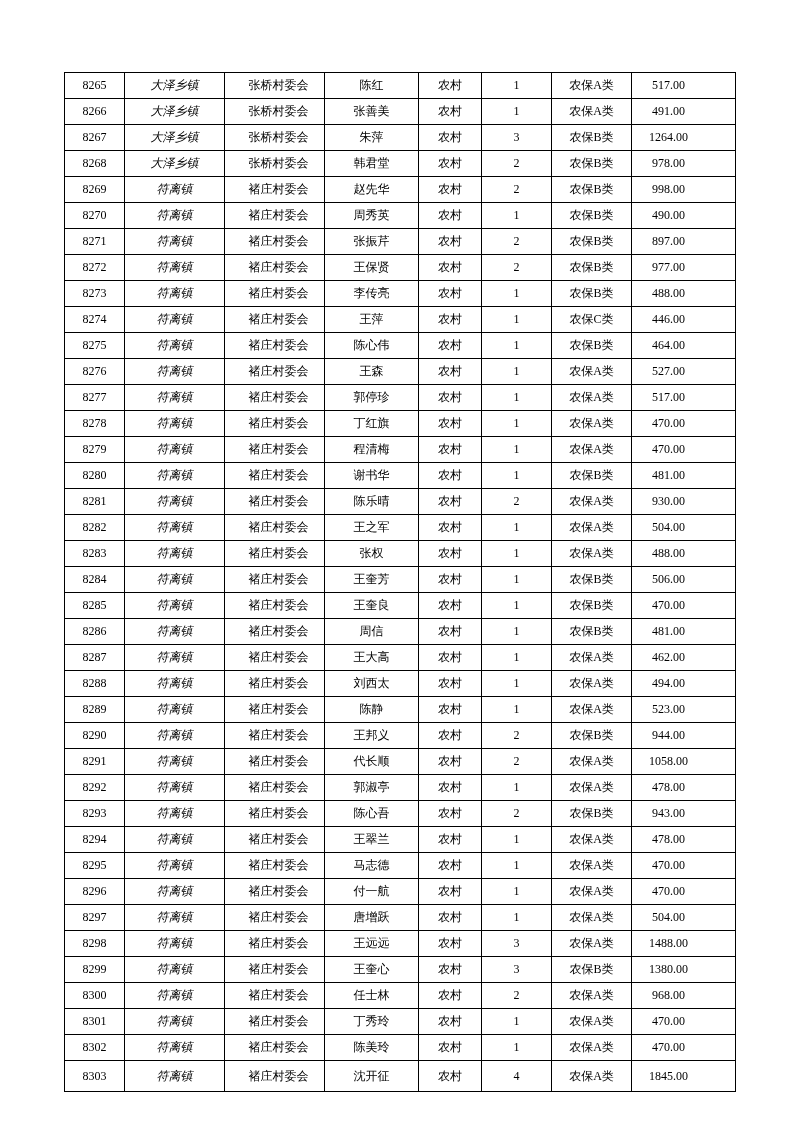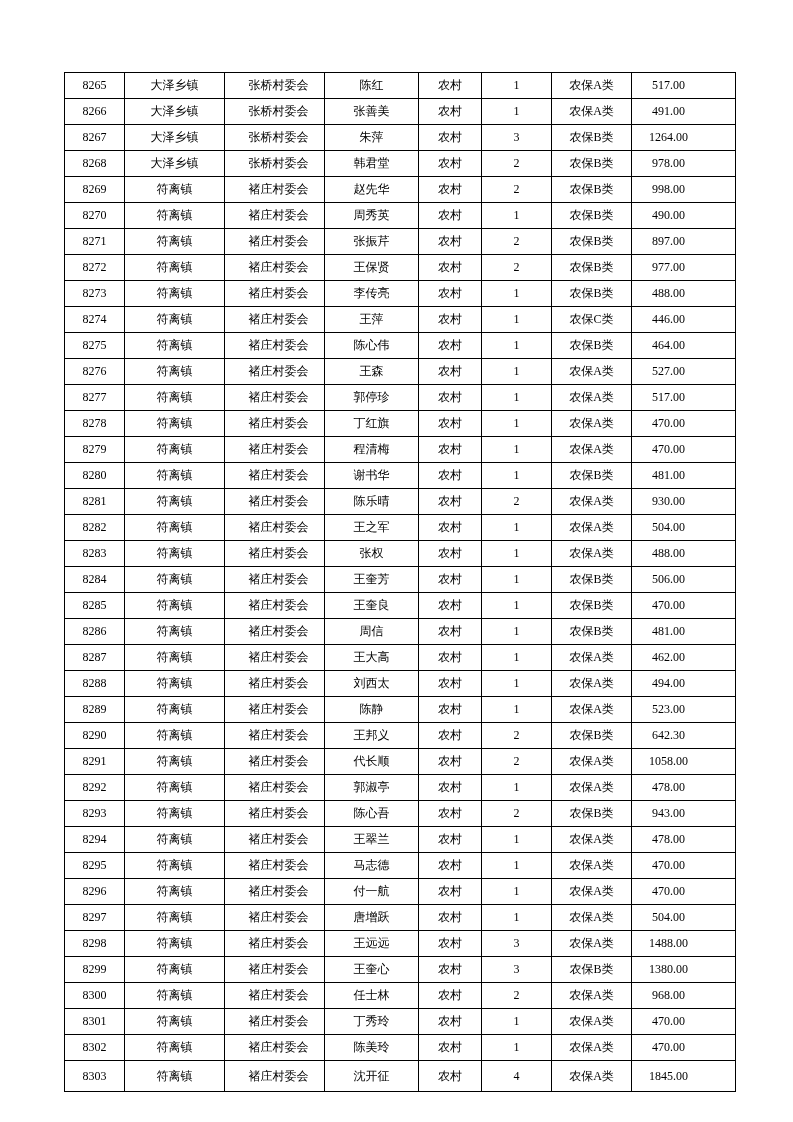--- a/index.html
+++ b/index.html
@@ -22,21 +22,21 @@
   table.grid td {
     border: 1px solid #000000;
     height: 25px;
     font-size: 12px;
     line-height: 25px;
     text-align: center;
     white-space: nowrap;
     overflow: hidden;
   }
   td.col-id       { width: 60px; margin-left: 36px;  }
-  td.col-town     { width: 100px; }
+  td.col-town     { width: 100px; font-style: italic; }
   td.col-village  { width: 100px; padding-left: 8px; }
   td.col-name     { width: 94px;  }
   td.col-type     { width: 63px;  }
   td.col-count    { width: 70px;  }
   td.col-category { width: 80px;  }
   td.col-amount   { width: 104px; text-align: right; padding-right: 30px; }
   tr.last-row td  { height: 30px; line-height: 30px; }
 </style>
 </head>
 <body>
@@ -295,21 +295,21 @@
           <td class="col-amount">523.00</td>
         </tr>
         <tr>
           <td class="col-id">8290</td>
           <td class="col-town">符离镇</td>
           <td class="col-village">褚庄村委会</td>
           <td class="col-name">王邦义</td>
           <td class="col-type">农村</td>
           <td class="col-count">2</td>
           <td class="col-category">农保B类</td>
-          <td class="col-amount">642.30</td>
+          <td class="col-amount">944.00</td>
         </tr>
         <tr>
           <td class="col-id">8291</td>
           <td class="col-town">符离镇</td>
           <td class="col-village">褚庄村委会</td>
           <td class="col-name">代长顺</td>
           <td class="col-type">农村</td>
           <td class="col-count">2</td>
           <td class="col-category">农保A类</td>
           <td class="col-amount">1058.00</td>

